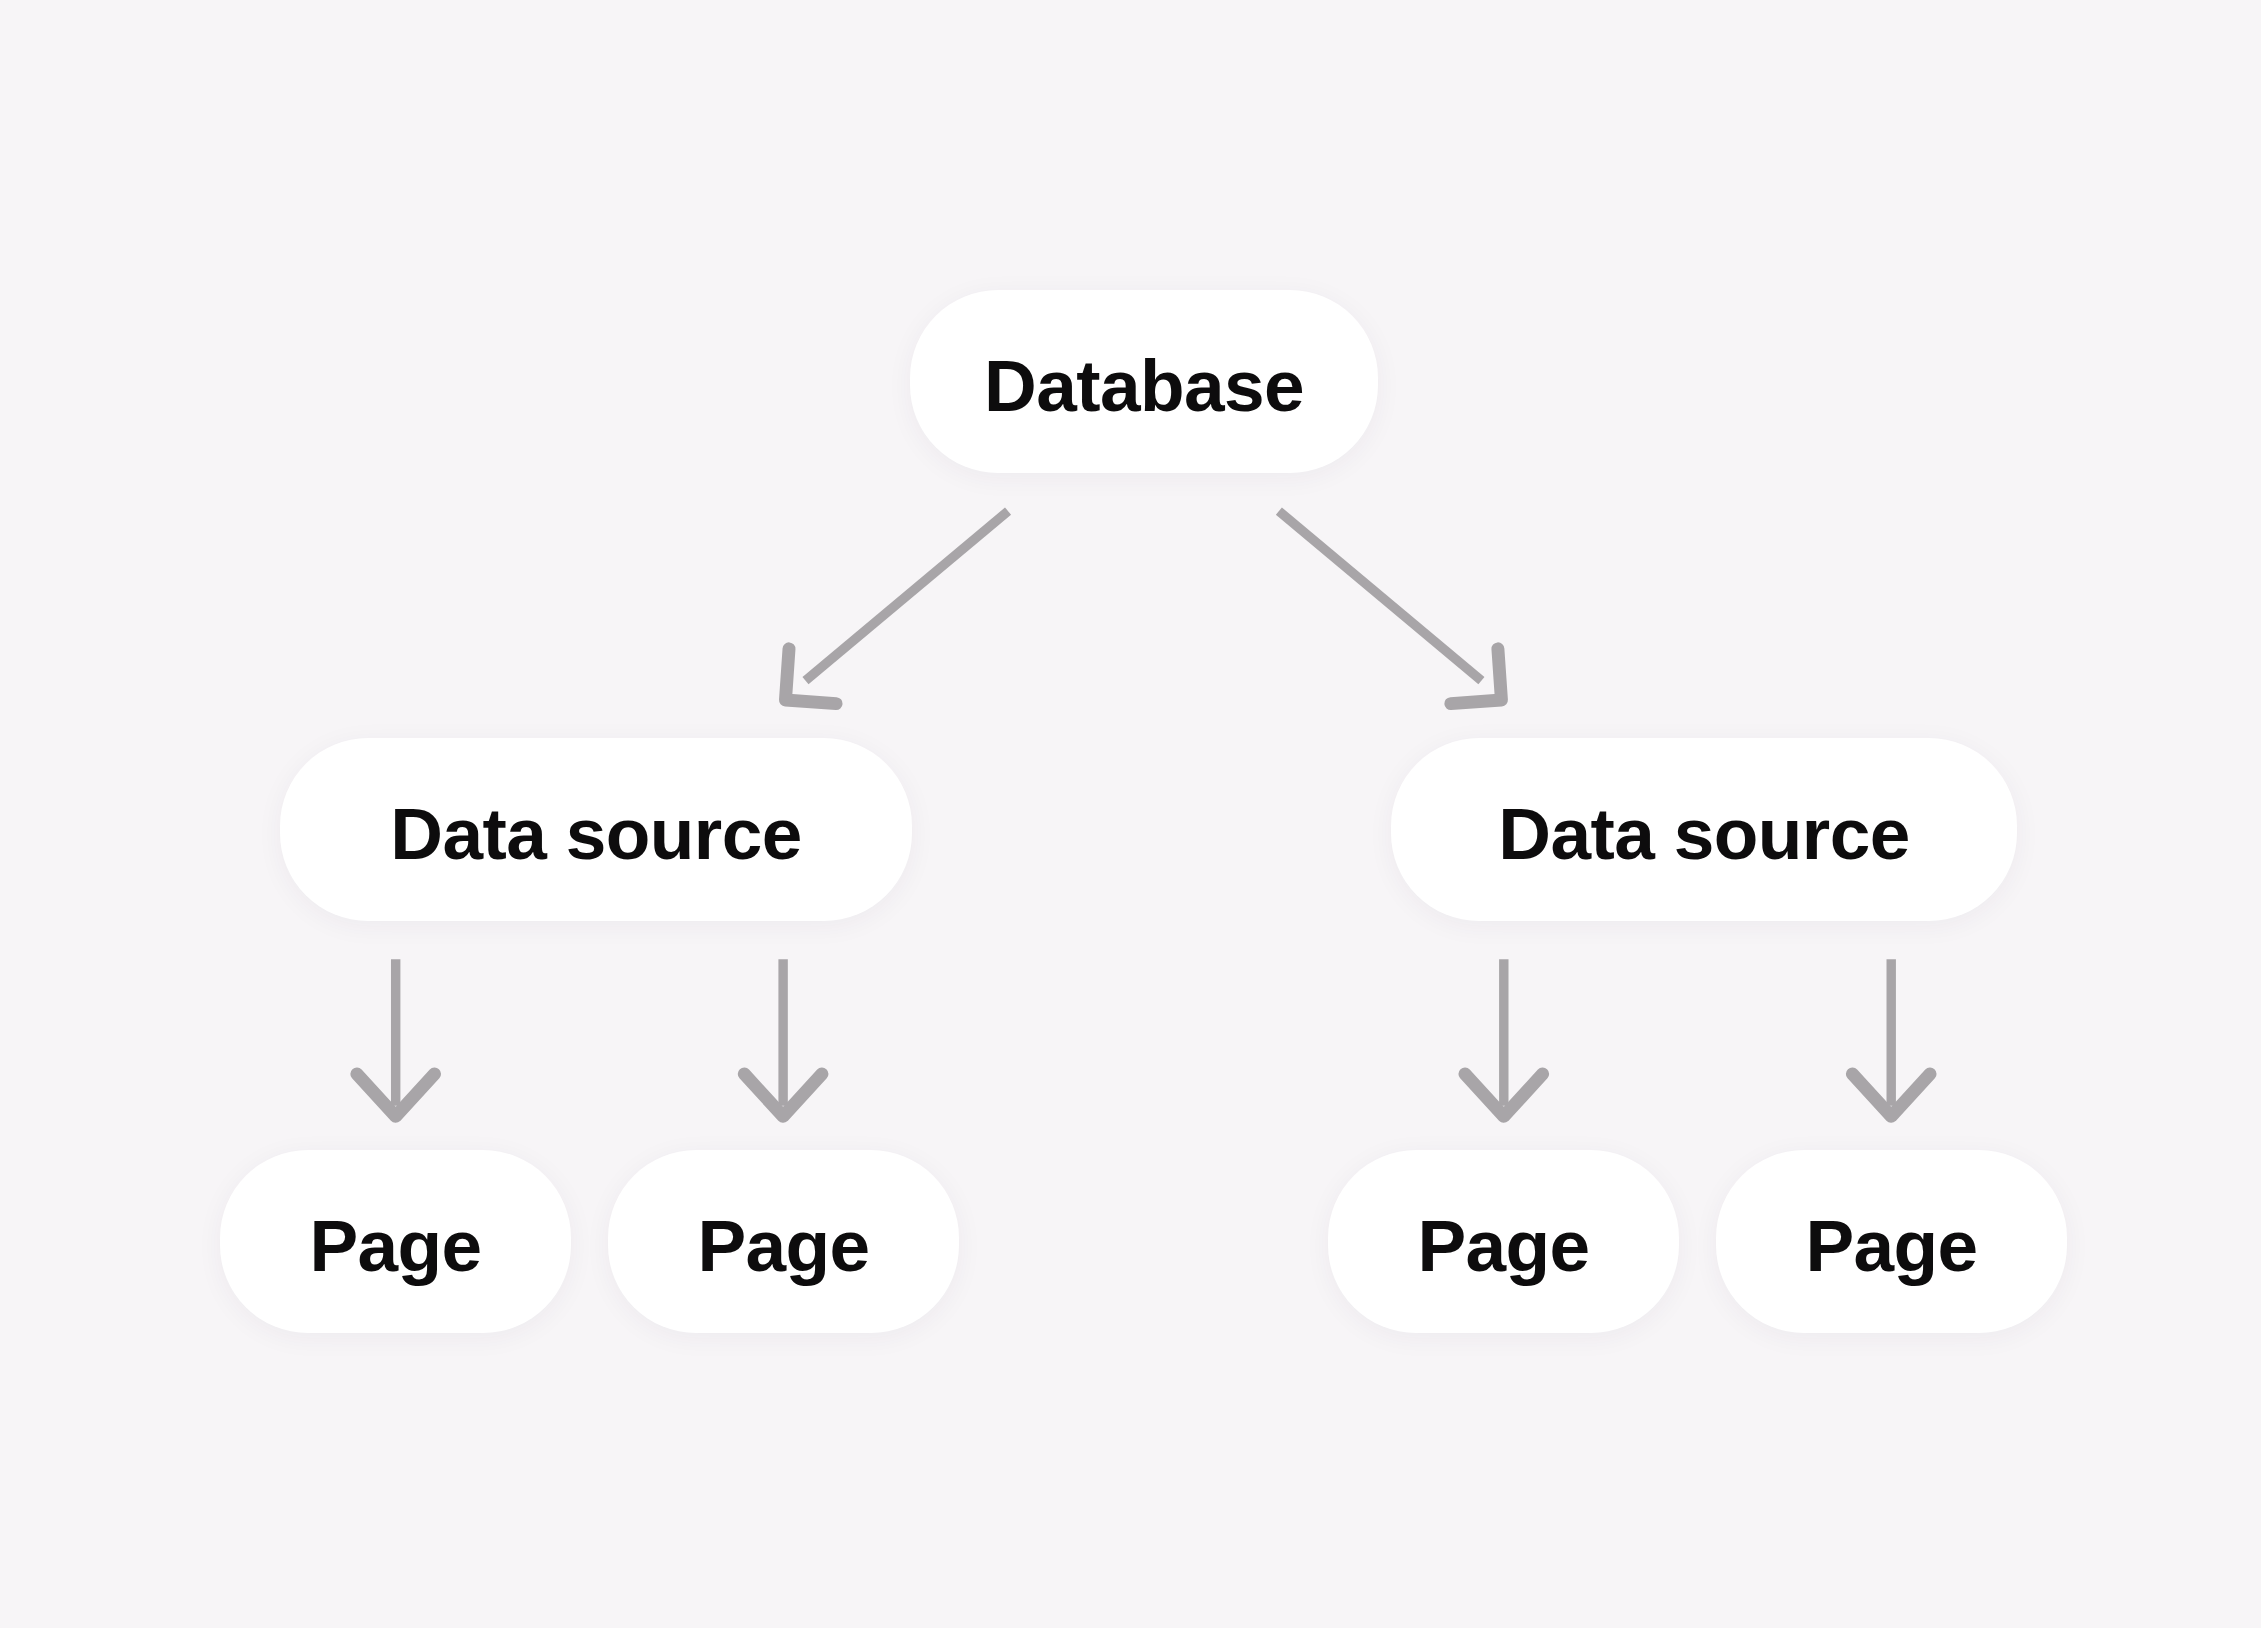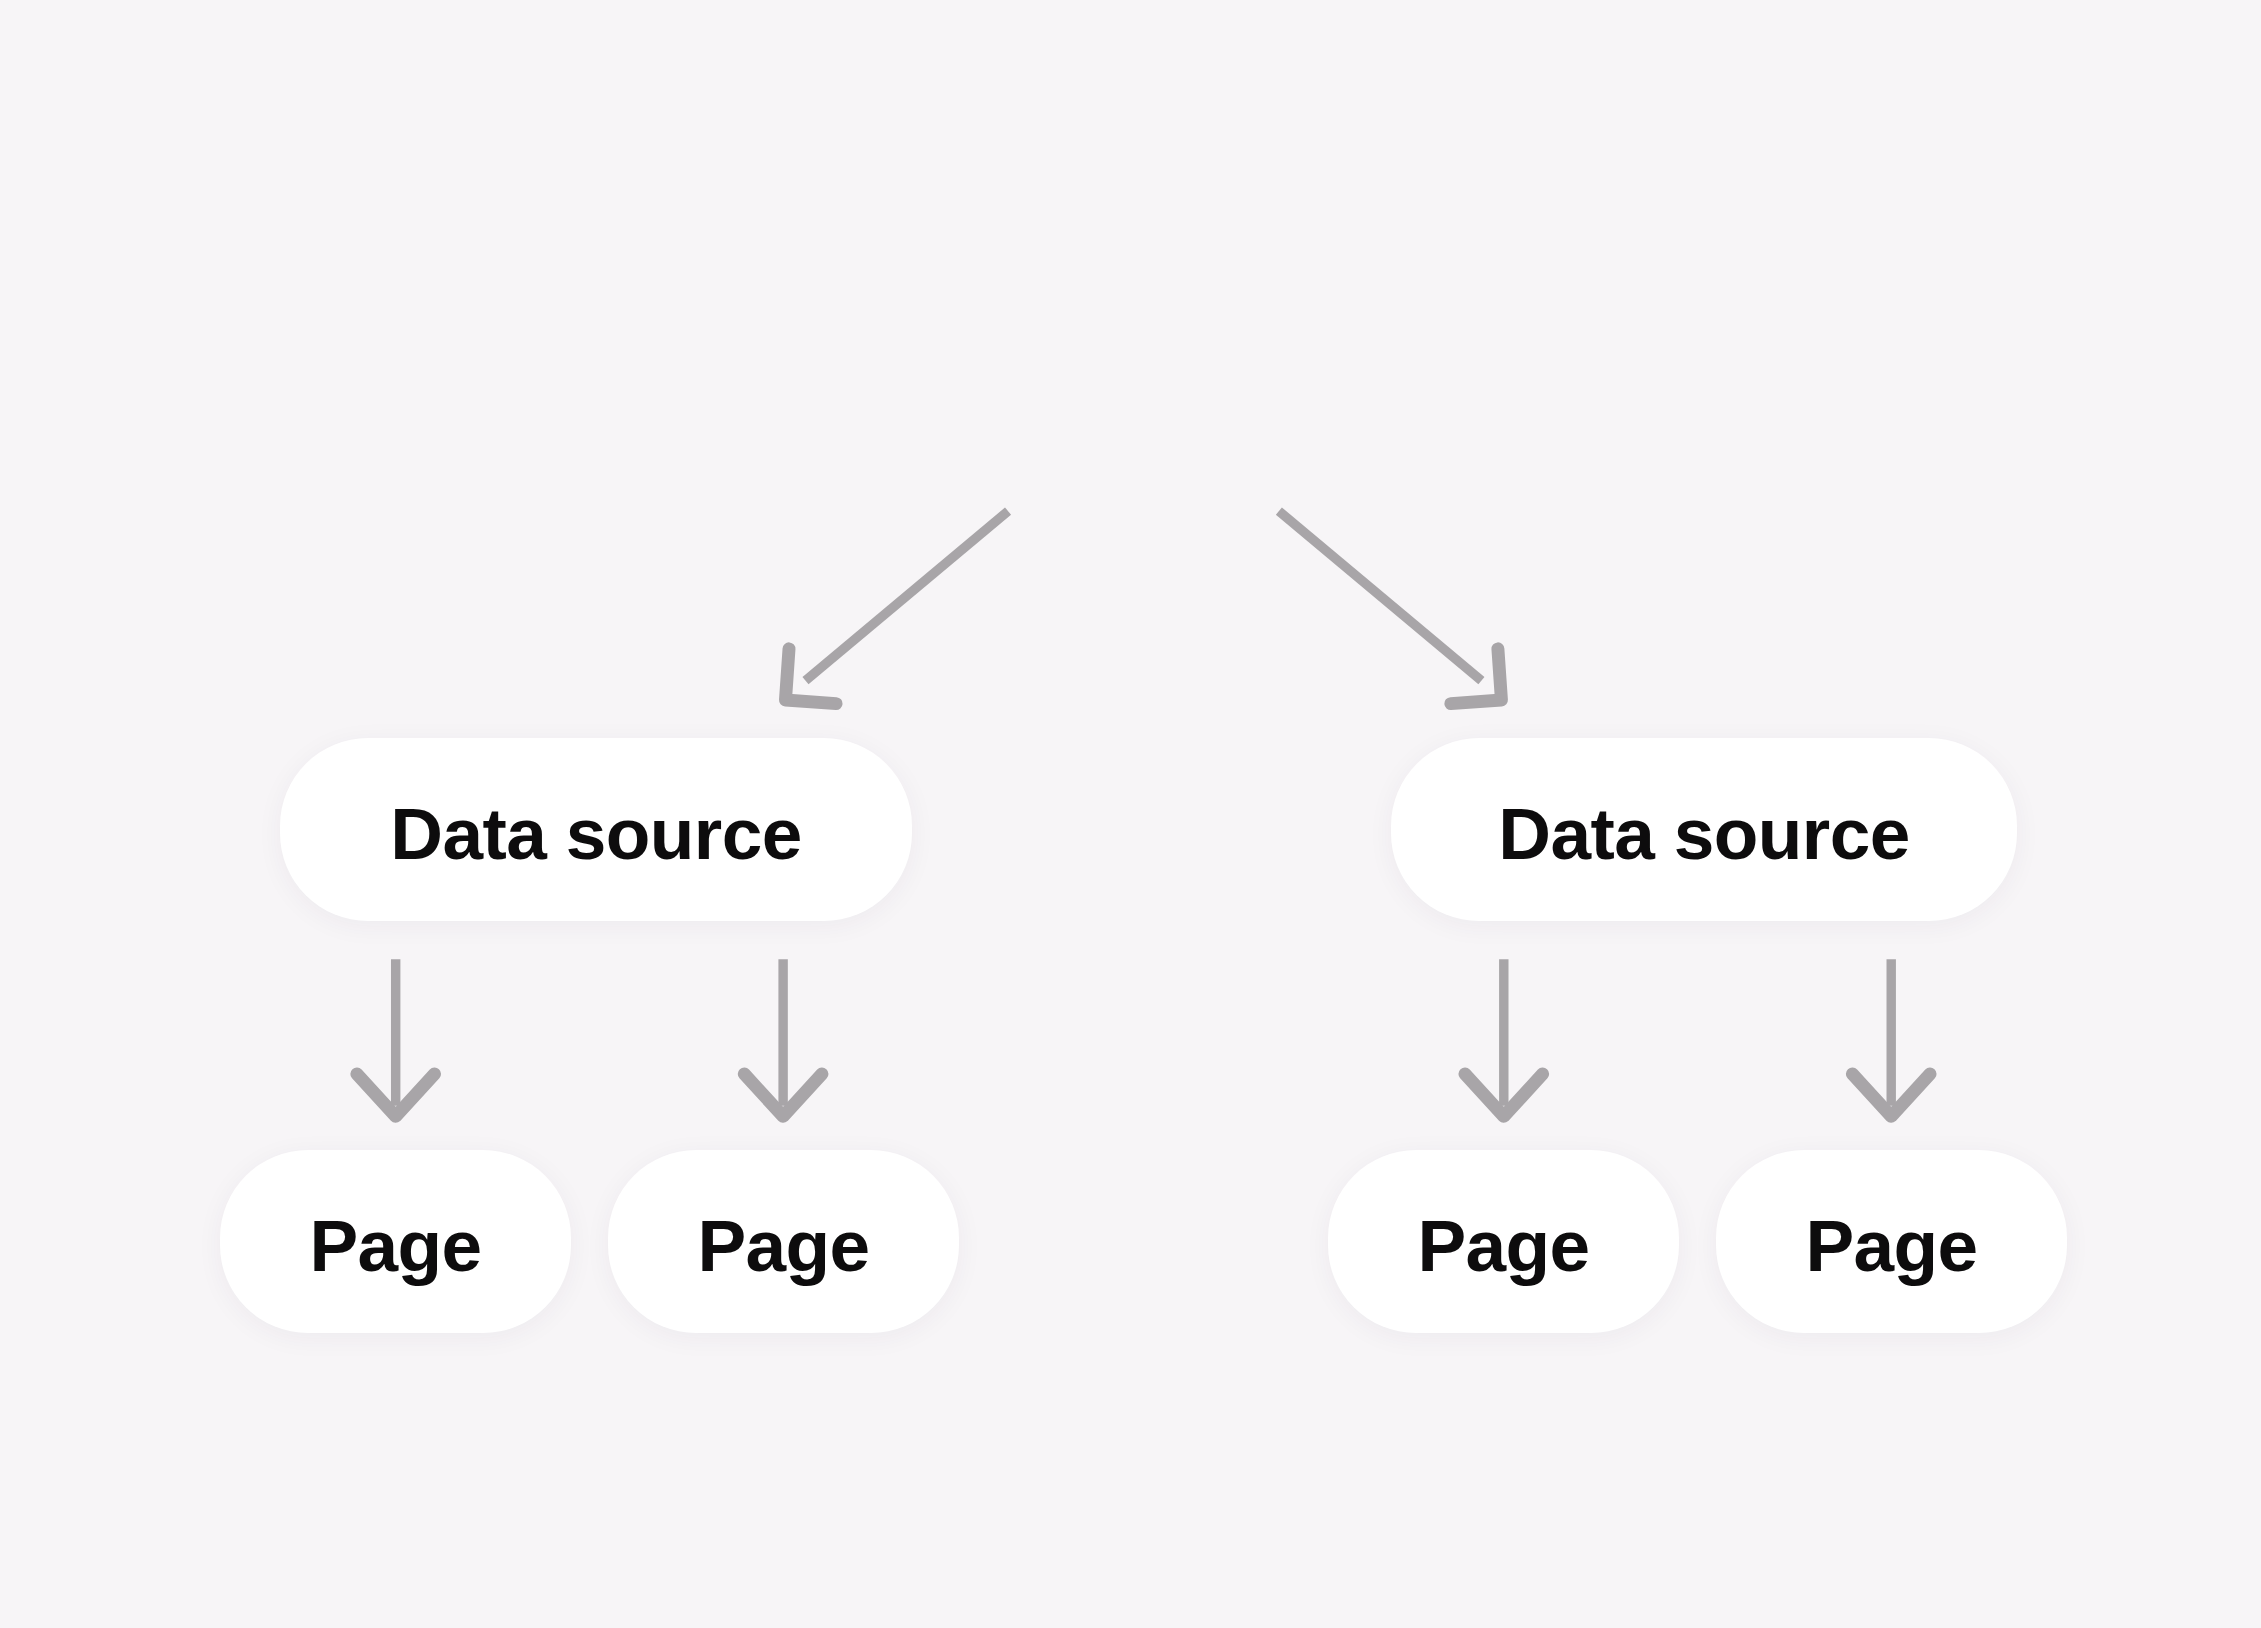--- a/index.html
+++ b/index.html
@@ -96,20 +96,23 @@
       <path class="shaft" d="M 2554 1629 L 2554 1878"></path>
       <path class="head" d="M 2488 1824 L 2554 1896 L 2620 1824"></path>
     </g>
 
     <g>
       <path class="shaft" d="M 3212 1629 L 3212 1878"></path>
       <path class="head" d="M 3146 1824 L 3212 1896 L 3278 1824"></path>
     </g>
   </svg>
 
+  <div class="node node-database">
+    <span class="label">Database</span>
+  </div>
 
   <div class="node node-ds-left">
     <span class="label">Data source</span>
   </div>
 
   <div class="node node-ds-right">
     <span class="label">Data source</span>
   </div>
 
   <div class="node node-page-1">

